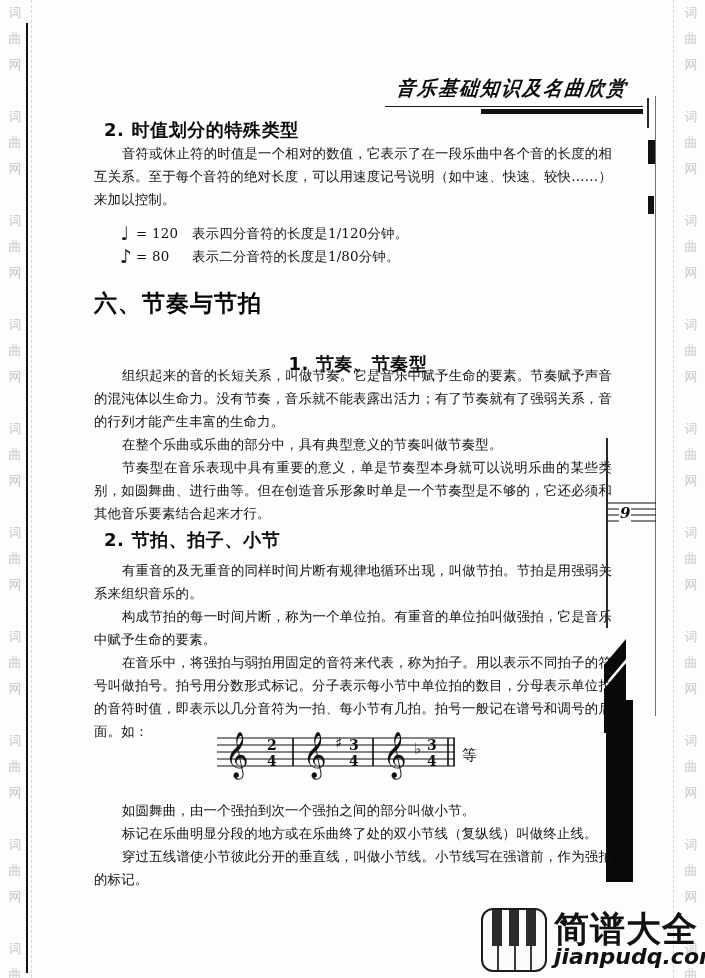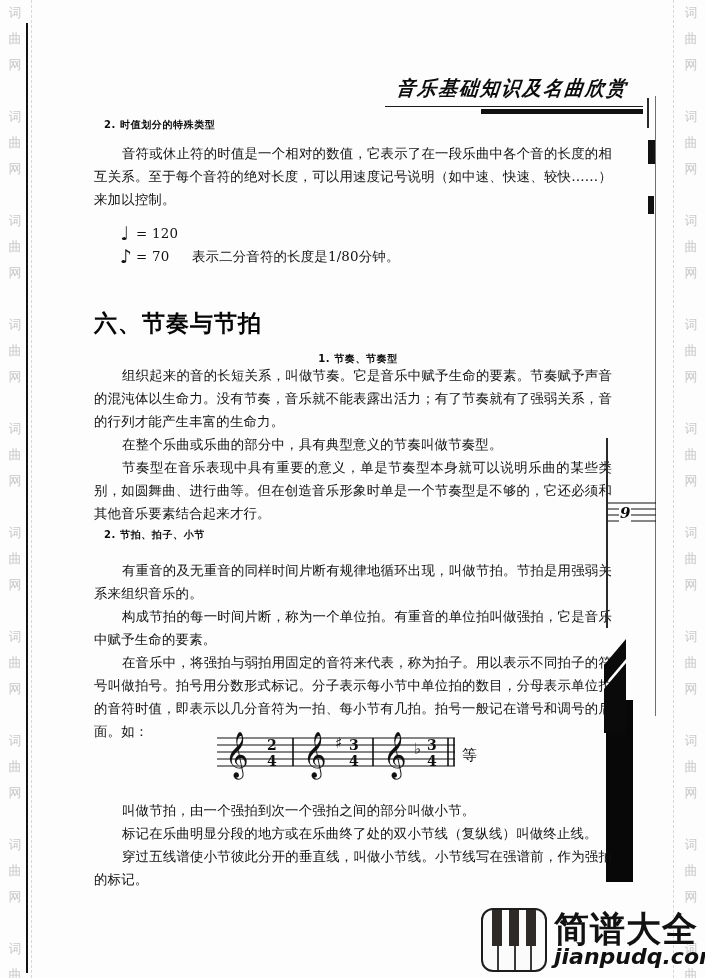--- a/index.html
+++ b/index.html
@@ -146,21 +146,21 @@
   }
 
   
   .col {
     position: absolute;
     left: 94px;
     width: 518px;
   }
   h3.sub-heading {
     font-family: "DejaVu Sans", "Liberation Sans", sans-serif;
-    font-size: 10px;
+    font-size: 18px;
     font-weight: bold;
     color: #0c0c0c;
     margin: 0;
     letter-spacing: 0.6px;
     padding-left: 10px;
   }
   h2.main-heading {
     font-family: "DejaVu Sans", "Liberation Sans", sans-serif;
     font-size: 23px;
     font-weight: bold;
@@ -459,30 +459,31 @@
     </div>
     <div class="col" style="top:142px;">
       <p class="para">音符或休止符的时值是一个相对的数值，它表示了在一段乐曲中各个音的长度的相互关系。至于每个音符的绝对长度，可以用速度记号说明（如中速、快速、较快……）来加以控制。</p>
     </div>
 
     <div class="col" style="top:222px;">
       <div class="tempo-line">
         <span class="note-glyph">♩</span>
         <span class="tempo-eq">=</span>
         <span class="tempo-num">120</span>
+        <span>表示四分音符的长度是1/120分钟。</span>
       </div>
       <div class="tempo-line">
         <span class="note-glyph">♪</span>
         <span class="tempo-eq">=</span>
-        <span class="tempo-num">70</span>
+        <span class="tempo-num">80</span>
         <span>表示二分音符的长度是1/80分钟。</span>
       </div>
     </div>
 
-    <div class="col" style="top:308px;">
+    <div class="col" style="top:288px;">
       <h2 class="main-heading">六、节奏与节拍</h2>
     </div>
 
     <div class="col" style="top:352px;text-align:center;">
       <h3 class="sub-heading">1. 节奏、节奏型</h3>
     </div>
     <div class="col" style="top:364px;">
       <p class="para">组织起来的音的长短关系，叫做节奏。它是音乐中赋予生命的要素。节奏赋予声音的混沌体以生命力。没有节奏，音乐就不能表露出活力；有了节奏就有了强弱关系，音的行列才能产生丰富的生命力。</p>
       <p class="para">在整个乐曲或乐曲的部分中，具有典型意义的节奏叫做节奏型。</p>
       <p class="para">节奏型在音乐表现中具有重要的意义，单是节奏型本身就可以说明乐曲的某些类别，如圆舞曲、进行曲等。但在创造音乐形象时单是一个节奏型是不够的，它还必须和其他音乐要素结合起来才行。</p>
@@ -524,21 +525,21 @@
 
         <text x="168" y="40" font-family="DejaVu Sans, sans-serif" font-size="40" fill="#111">𝄞</text>
         <text x="199" y="26" font-family="DejaVu Sans, sans-serif" font-size="15" fill="#111">♭</text>
         <text x="212" y="22" font-family="DejaVu Serif, serif" font-size="14" font-weight="bold" fill="#111">3</text>
         <text x="212" y="38" font-family="DejaVu Serif, serif" font-size="14" font-weight="bold" fill="#111">4</text>
       </svg>
       <div class="staff-deng">等</div>
     </div>
 
     <div class="col" style="top:799px;">
-      <p class="para">叫做节拍，由一个强拍到次一个强拍之间的部分叫做小节。</p>
+      <p class="para">如圆舞曲，由一个强拍到次一个强拍之间的部分叫做小节。</p>
       <p class="para">标记在乐曲明显分段的地方或在乐曲终了处的双小节线（复纵线）叫做终止线。</p>
       <p class="para">穿过五线谱使小节彼此分开的垂直线，叫做小节线。小节线写在强谱前，作为强拍的标记。</p>
     </div>
 
     <div class="pageno-orn">
       <div class="pageno-stem"></div>
       <svg width="62" height="44" viewBox="0 0 62 44">
         <g stroke="#111" stroke-width="1.2">
           <line x1="8" y1="5" x2="58" y2="5"></line>
           <line x1="8" y1="11" x2="58" y2="11"></line>

